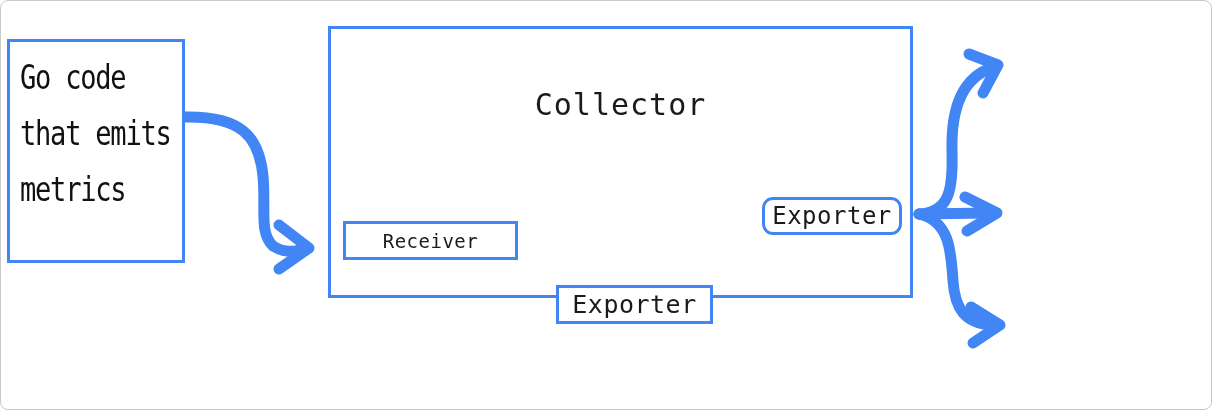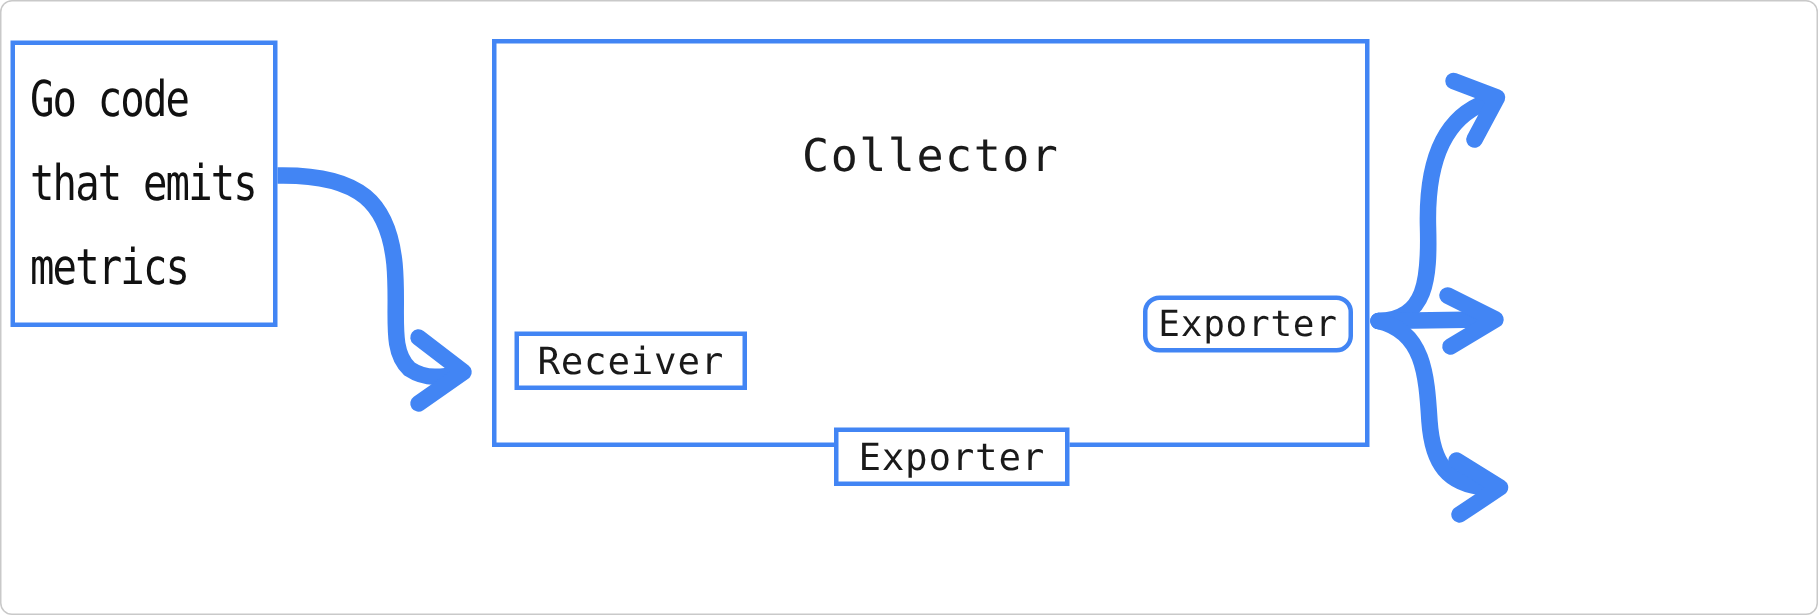--- a/index.html
+++ b/index.html
@@ -38,23 +38,23 @@
     border: 3px solid #4285f4;
     display: flex;
     align-items: center;
     justify-content: center;
     color: #1a1a1a;
     white-space: nowrap;
   }
   
   #source-box {
     left: 6px;
-    top: 26px;
+    top: 38px;
     width: 178px;
-    height: 191px;
+    height: 224px;
     display: block;
     padding: 8px 10px 0 10px;
     border-width: 3px;
   }
   #source-box .line {
     font-family: "DejaVu Sans Mono", "Liberation Mono", monospace;
     font-size: 33px;
     line-height: 56px;
     letter-spacing: -1.5px;
     transform: scaleX(0.82);
@@ -77,23 +77,23 @@
     top: 58px;
     width: 100%;
     text-align: center;
     font-size: 30px;
     letter-spacing: 1px;
     color: #1a1a1a;
   }
   #receiver-box {
     left: 342px;
     top: 220px;
-    width: 155px;
+    width: 175px;
     height: 39px;
-    font-size: 25px;
+    font-size: 19px;
     letter-spacing: 0.5px;
     text-align: right;
   }
   #processor-box {
     left: 555px;
     top: 284px;
     width: 157px;
     height: 39px;
     font-size: 25px;
     letter-spacing: 0.5px;

